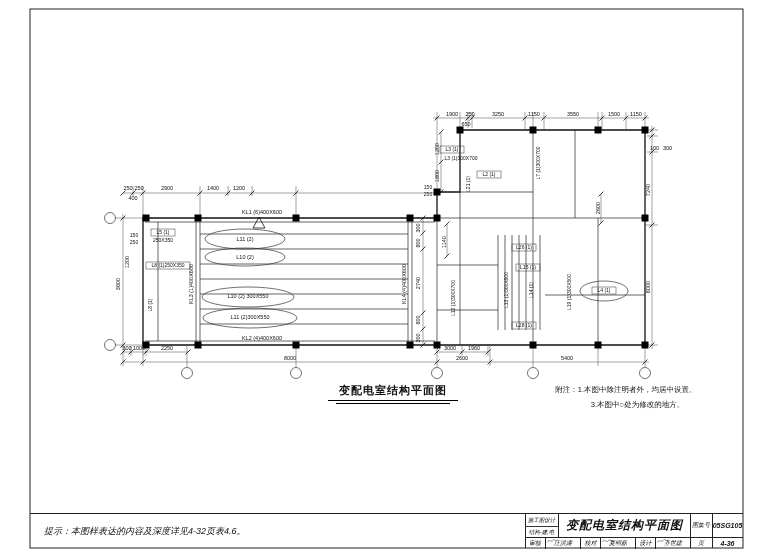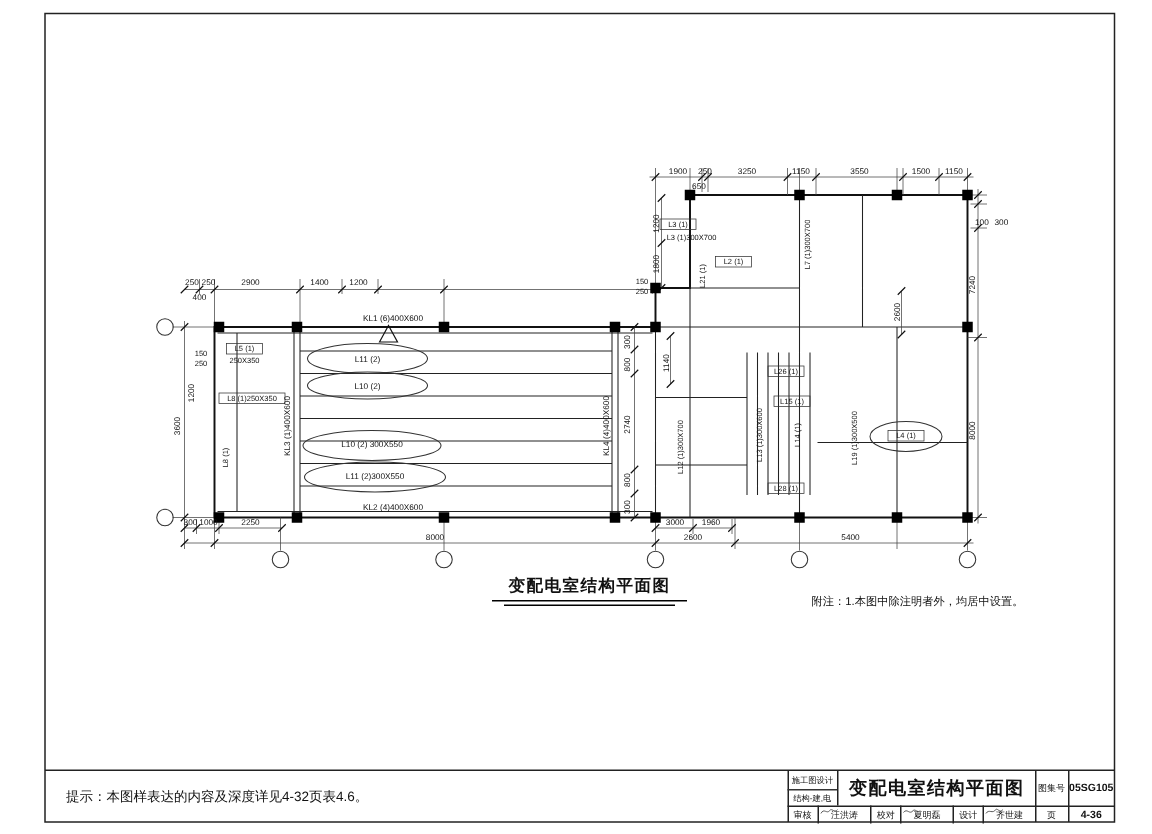--- a/index.html
+++ b/index.html
@@ -5,24 +5,24 @@
   html,body{margin:0;padding:0;}
   body{width:768px;height:556px;background:#fff;position:relative;overflow:hidden;
        font-family:"Liberation Sans",sans-serif;color:#111;}
   svg{position:absolute;left:0;top:0;}
   svg text{fill:#111;font-family:"Liberation Sans",sans-serif;}
   .plan-title{position:absolute;left:328px;top:383px;width:130px;text-align:center;
       font-size:11px;font-weight:bold;letter-spacing:1px;border-bottom:1.4px solid #000;
       padding-bottom:2px;}
   .plan-title::after{content:"";position:absolute;left:8px;right:8px;bottom:-3.5px;
       border-top:1px solid #000;}
-  .notes{position:absolute;left:541px;top:393px;width:170px;font-size:7.5px;line-height:15px;}
+  .notes{position:absolute;left:541px;top:382px;width:170px;font-size:7.5px;line-height:15px;text-align:center;}
   .notes .ind{padding-left:23px;}
   .tb{position:absolute;left:30px;top:513px;width:713px;height:35px;border-top:1px solid #222;
-      box-sizing:border-box;}
+      box-sizing:border-box;font-style:italic;}
   .tb .vline{position:absolute;top:0;bottom:0;width:0;border-left:1px solid #222;}
   .tb .hline{position:absolute;left:495px;right:0;top:23px;height:0;border-top:1px solid #222;}
   .tb .cell{position:absolute;display:flex;align-items:center;justify-content:center;
       box-sizing:border-box;overflow:hidden;white-space:nowrap;}
   .tb .bl{border-left:1px solid #222;}
   .tb .bt{border-top:1px solid #333;}
   .hint{position:absolute;left:0;top:0;width:495px;height:35px;display:flex;align-items:center;
       padding-left:14px;box-sizing:border-box;font-size:9px;}
   .sig svg{display:block;}
 </style>
@@ -155,20 +155,21 @@
       <text x="524" y="249" font-size="5" text-anchor="middle">L26 (1)</text>
       <text x="524" y="327" font-size="5" text-anchor="middle">L28 (1)</text>
       <text x="604" y="292" font-size="5" text-anchor="middle">L4 (1)</text>
     </g>
 </svg>
 
 <div class="plan-title">变配电室结构平面图</div>
 
 <div class="notes">
   <div><span>附注：</span><span>1.本图中除注明者外，均居中设置。</span></div>
+  <div class="ind">3.本图中○处为修改的地方。</div>
 </div>
 
 <div class="tb">
   <div class="hint">提示：本图样表达的内容及深度详见4-32页表4.6。</div>
   <div class="vline" style="left:495px"></div>
   <div class="vline" style="left:660px"></div>
   <div class="vline" style="left:682px"></div>
   <div class="hline"></div>
 
   <div class="cell" style="left:495px;top:0;width:33px;height:12px;font-size:5.5px">施工图设计</div>

